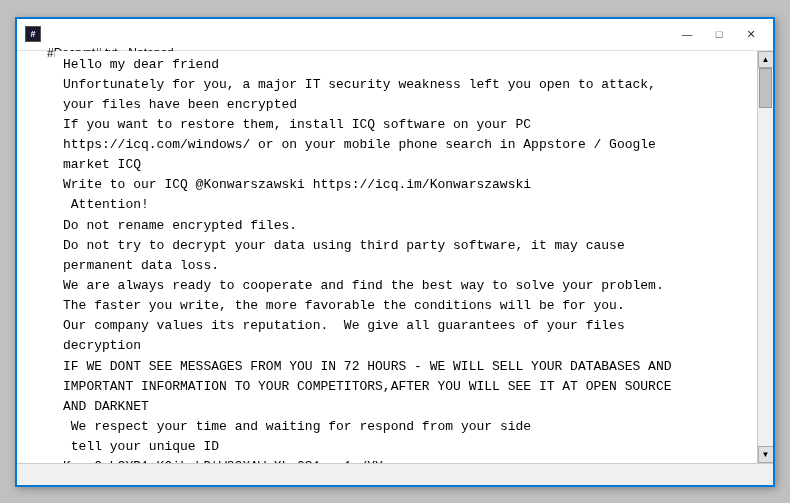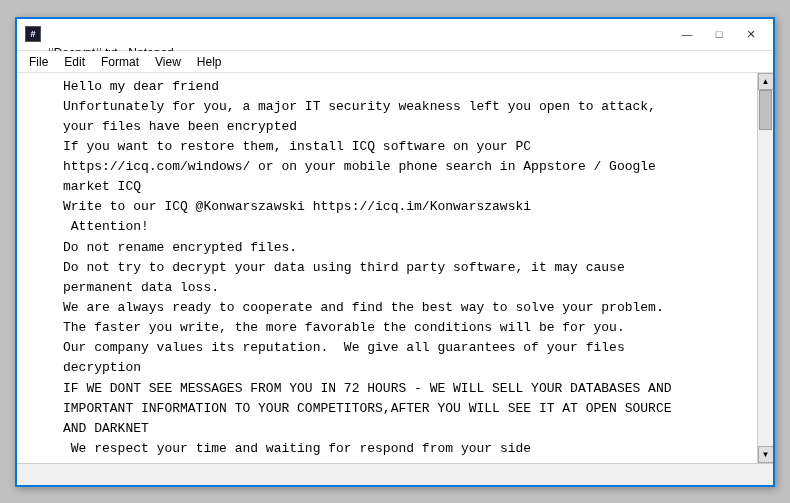--- a/index.html
+++ b/index.html
@@ -178,27 +178,20 @@
       <div class="title-icon">#</div>
       <span class="title-text">#Decrypt#.txt - Notepad</span>
     </div>
     <div class="window-controls">
       <button class="win-btn">—</button>
       <button class="win-btn">□</button>
       <button class="win-btn close">✕</button>
     </div>
   </div>
 
-  <div class="menu-bar">
-    <span class="menu-item">File</span>
-    <span class="menu-item">Edit</span>
-    <span class="menu-item">Format</span>
-    <span class="menu-item">View</span>
-    <span class="menu-item">Help</span>
-  </div>
 
   <div class="content-area">
     <div class="text-content">Hello my dear friend
 Unfortunately for you, a major IT security weakness left you open to attack,
 your files have been encrypted
 If you want to restore them, install ICQ software on your PC
 https://icq.com/windows/ or on your mobile phone search in Appstore / Google
 market ICQ
 Write to our ICQ @Konwarszawski https://icq.im/Konwarszawski
  Attention!

